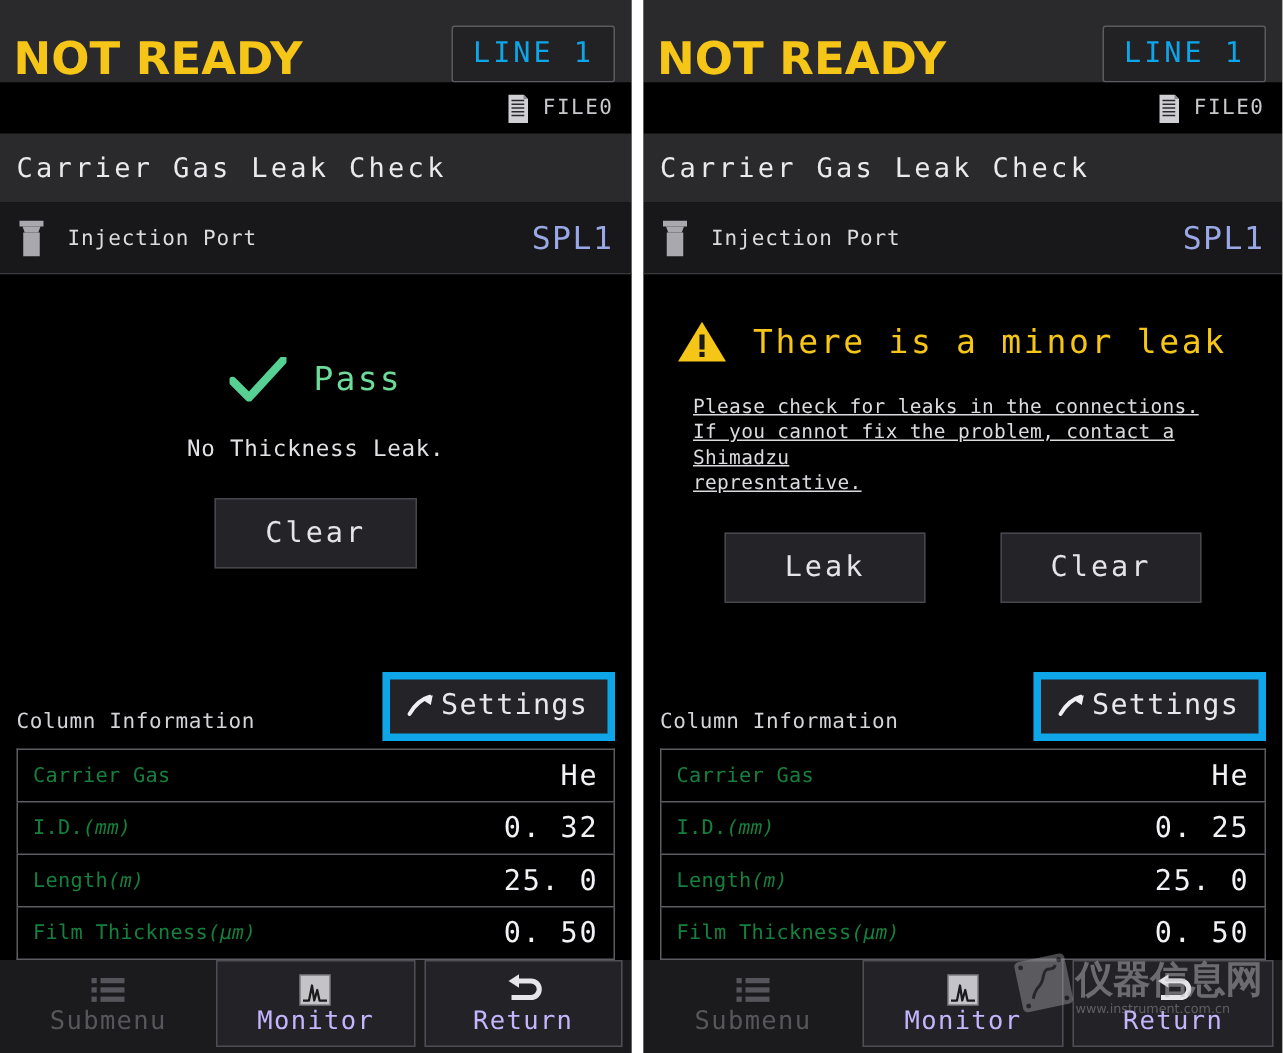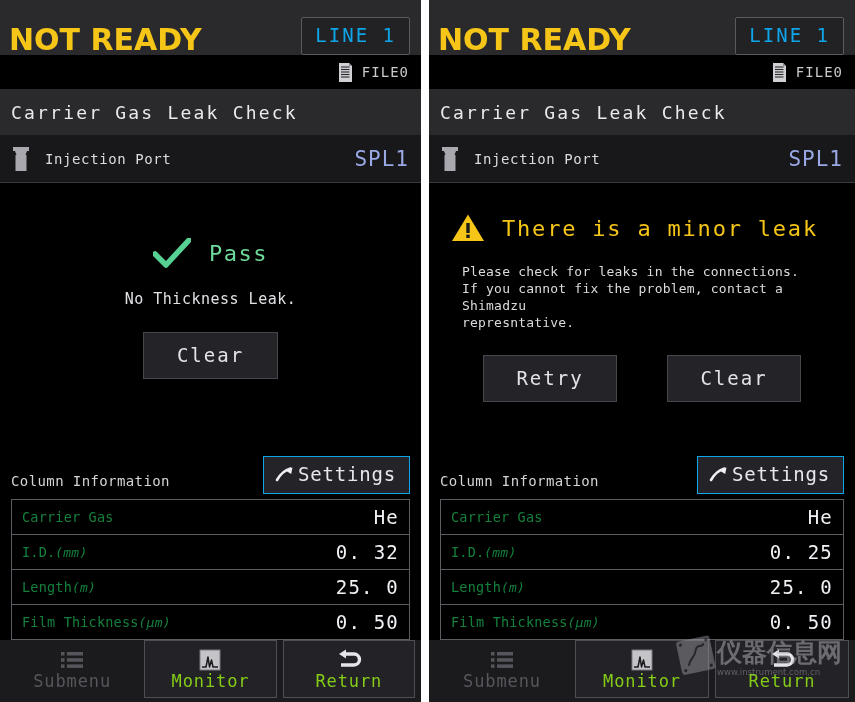--- a/index.html
+++ b/index.html
@@ -122,37 +122,38 @@
   }
   .warn-icon { width: 34px; height: 30px; display:block; flex: 0 0 34px; }
   .warn-text { color: #f5c518; font-size: 22px; letter-spacing: 1.8px; }
   .warn-body {
     color: #dcdce0;
     font-size: 13px;
     line-height: 1.32;
     letter-spacing: .2px;
     padding: 20px 18px 0 33px;
     white-space: pre-line;
+    text-decoration: underline;
   }
   .warn-btns {
     display: flex; justify-content: center; gap: 50px;
     margin-top: 23px;
   }
   .btn.warn-b { width: 134px; }
 
   
   .colinfo { background: #000000; padding: 0 11px 0 11px; position: relative; }
   .colinfo-head {
     display: flex; align-items: flex-end; justify-content: space-between;
     height: 46px;
   }
   .colinfo-title { color: #d4d4d8; font-size: 14px; letter-spacing: .4px; padding-bottom: 7px; }
   .settings-btn {
     background: #242428;
-    border: 1px solid #0ea5e9;
+    border: 5px solid #0ea5e9;
     display: flex; align-items: center; gap: 4px;
     padding: 8px 13px 9px 11px;
     cursor: pointer;
     margin-bottom: 2px;
   }
   .settings-arrow { width: 19px; height: 19px; display:block; }
   .settings-label { color: #e8e8ec; font-size: 19px; letter-spacing: .8px; line-height: 1; }
 
   .ctable { width: 100%; border: 1px solid #5c5c62; border-collapse: collapse; margin-top: 3px; }
   .ctable tr { height: 35px; }
@@ -174,21 +175,21 @@
   .nav-btn {
     flex: 1 1 0;
     background: #232327;
     border: 1px solid #4e4e55;
     display: flex; flex-direction: column; align-items: center; justify-content: center;
     gap: 2px;
     cursor: pointer;
   }
   .nav-btn.disabled { background: #1b1b1e; border-color: transparent; cursor: default; }
   .nav-ico { width: 28px; height: 22px; display:block; }
-  .nav-label { color: #84cc16; font-size: 17px; letter-spacing: .9px; line-height: 1; }
+  .nav-label { color: #c4b5fd; font-size: 17px; letter-spacing: .9px; line-height: 1; }
   .nav-btn.disabled .nav-label { color: #56565c; }
 
   
   .watermark {
     position: absolute;
     left: 243px; top: 628px;
     width: 180px; height: 62px;
     opacity: .55;
     pointer-events: none;
   }
@@ -349,21 +350,21 @@
           <path d="M17 1.5 L33 28 H1 Z" fill="#f5c518"></path>
           <rect x="15.3" y="10" width="3.4" height="10" fill="#1a1a1a"></rect>
           <rect x="15.3" y="21.6" width="3.4" height="3.4" fill="#1a1a1a"></rect>
         </svg>
         <div class="warn-text">There is a minor leak</div>
       </div>
       <div class="warn-body">Please check for leaks in the connections.
 If you cannot fix the problem, contact a Shimadzu
 represntative.</div>
       <div class="warn-btns">
-        <div class="btn warn-b">Retry</div>
+        <div class="btn warn-b">Leak</div>
         <div class="btn warn-b">Clear</div>
       </div>
     </div>
 
     <div class="colinfo">
       <div class="colinfo-head">
         <div class="colinfo-title">Column Information</div>
         <div class="settings-btn">
           <svg class="settings-arrow" viewBox="0 0 19 19">
             <path d="M2 15 C6 8 10 5 15.5 3.5" fill="none" stroke="#f0f0f4" stroke-width="2.6" stroke-linecap="round"></path>

